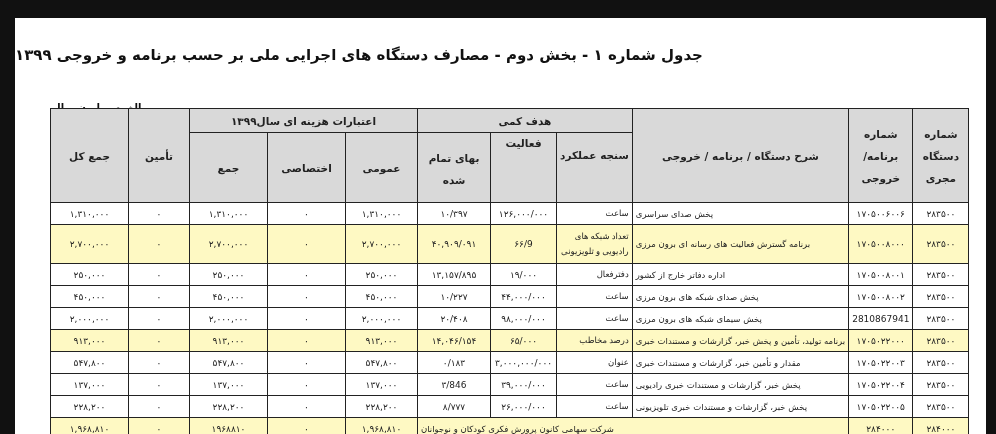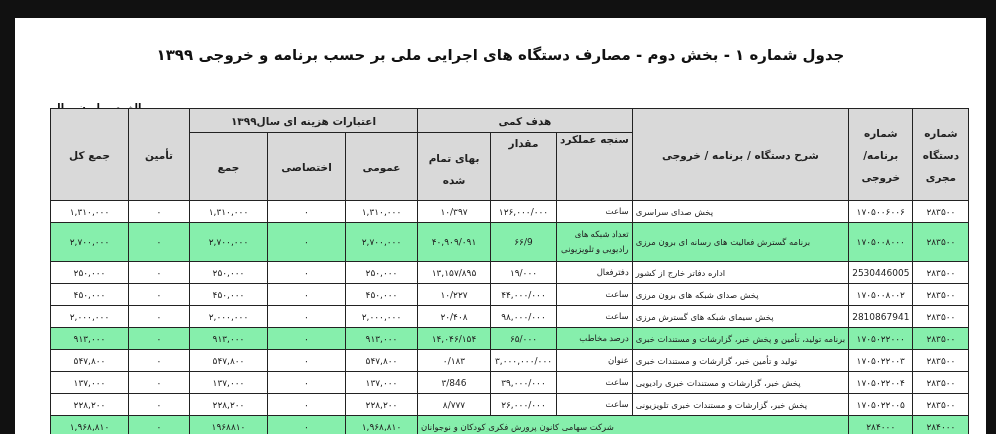--- a/index.html
+++ b/index.html
@@ -1,27 +1,27 @@
 <!DOCTYPE html>
 <html><head>
 <meta charset="utf-8">
 <style>
   html, body { margin:0; padding:0; }
   body { width:996px; height:434px; background:#111; position:relative; overflow:hidden; font-family:"DejaVu Sans", sans-serif; }
   .page { position:absolute; left:15px; top:18px; width:971px; height:416px; background:#fff; }
-  .title { position:absolute; left:0; right:0; top:28px; text-align:center; font-size:15px; font-weight:bold; color:#111; direction:rtl; }
+  .title { position:absolute; left:0; right:0; top:28px; text-align:left; font-size:15px; font-weight:bold; color:#111; direction:rtl; }
   .unit { position:absolute; left:37px; top:84px; font-size:10px; font-weight:bold; color:#111; direction:rtl; }
   table { position:absolute; left:35px; top:90px; border-collapse:collapse; direction:rtl; table-layout:fixed; font-size:9px; color:#222; }
   td, th { border:1.5px solid #222; padding:0 3px; text-align:center; vertical-align:middle; overflow:hidden; white-space:nowrap; }
   th { background:#d9d9d9; font-weight:bold; font-size:10.5px; color:#222; }
   th.top { height:23px; }
   th.sub { height:53px; }
   td { height:21px; }
   tr.tall td { height:38px; }
-  tr.shaded td { background:#86efac; }
+  tr.shaded td { background:#fef9c3; }
   td.desc { text-align:left; font-size:8.5px; }
   td.unitc { text-align:right; font-size:8.5px; white-space:normal; line-height:15px;font-family:Liberation Serif, serif; }
   th .ml { display:block; line-height:22px; }
 </style>
 </head>
 <body>
 
 <div class="page">
   <div class="title">جدول شماره ۱ - بخش دوم - مصارف دستگاه های اجرایی ملی بر حسب برنامه و خروجی ۱۳۹۹</div>
   <div class="unit">مبالغ به میلیون ریال</div>
@@ -52,22 +52,22 @@
             <span class="ml">برنامه/</span>
             <span class="ml">خروجی</span>
         </th>
         <th rowspan="2">شرح دستگاه / برنامه / خروجی</th>
         <th class="top" colspan="3">هدف کمی</th>
         <th class="top" colspan="3">اعتبارات هزینه ای سال۱۳۹۹</th>
         <th rowspan="2">تأمین</th>
         <th rowspan="2">جمع کل</th>
       </tr>
       <tr>
-        <th class="sub" style="vertical-align:top;padding-top:0">سنجه عملکرد</th>
-        <th class="sub" style="vertical-align:top;padding-top:4px">مقدار</th>
+        <th class="sub" style="vertical-align:top;padding-top:16px">سنجه عملکرد</th>
+        <th class="sub" style="vertical-align:top;padding-top:4px">فعالیت</th>
         <th class="sub" style="vertical-align:top;padding-top:14px">
           <span class="ml">بهای تمام</span>
             <span class="ml">شده</span>
         </th>
         <th class="sub">عمومی</th>
         <th class="sub">اختصاصی</th>
         <th class="sub">جمع</th>
       </tr>
     </thead>
     <tbody id="tbody">
@@ -92,21 +92,21 @@
           <td>۶۶/9</td>
           <td>۴۰,۹۰۹/۰۹۱</td>
           <td>۲,۷۰۰,۰۰۰</td>
           <td>۰</td>
           <td>۲,۷۰۰,۰۰۰</td>
           <td>۰</td>
           <td>۲,۷۰۰,۰۰۰</td>
         </tr>
         <tr>
           <td>۲۸۳۵۰۰</td>
-          <td>2530446005</td>
+          <td>۱۷۰۵۰۰۸۰۰۱</td>
           <td class="desc">اداره دفاتر خارج از کشور</td>
           <td class="unitc">دفترفعال</td>
           <td>۱۹/۰۰۰</td>
           <td>۱۳,۱۵۷/۸۹۵</td>
           <td>۲۵۰,۰۰۰</td>
           <td>۰</td>
           <td>۲۵۰,۰۰۰</td>
           <td>۰</td>
           <td>۲۵۰,۰۰۰</td>
         </tr>
@@ -119,21 +119,21 @@
           <td>۱۰/۲۲۷</td>
           <td>۴۵۰,۰۰۰</td>
           <td>۰</td>
           <td>۴۵۰,۰۰۰</td>
           <td>۰</td>
           <td>۴۵۰,۰۰۰</td>
         </tr>
         <tr>
           <td>۲۸۳۵۰۰</td>
           <td>2810867941</td>
-          <td class="desc">پخش سیمای شبکه های گسترش مرزی</td>
+          <td class="desc">پخش سیمای شبکه های برون مرزی</td>
           <td class="unitc">ساعت</td>
           <td>۹۸,۰۰۰/۰۰۰</td>
           <td>۲۰/۴۰۸</td>
           <td>۲,۰۰۰,۰۰۰</td>
           <td>۰</td>
           <td>۲,۰۰۰,۰۰۰</td>
           <td>۰</td>
           <td>۲,۰۰۰,۰۰۰</td>
         </tr>
         <tr class="shaded">
@@ -145,21 +145,21 @@
           <td>۱۴,۰۴۶/۱۵۴</td>
           <td>۹۱۳,۰۰۰</td>
           <td>۰</td>
           <td>۹۱۳,۰۰۰</td>
           <td>۰</td>
           <td>۹۱۳,۰۰۰</td>
         </tr>
         <tr>
           <td>۲۸۳۵۰۰</td>
           <td>۱۷۰۵۰۲۲۰۰۳</td>
-          <td class="desc">تولید و تأمین خبر، گزارشات و مستندات خبری</td>
+          <td class="desc">مقدار و تأمین خبر، گزارشات و مستندات خبری</td>
           <td class="unitc">عنوان</td>
           <td>۳,۰۰۰,۰۰۰/۰۰۰</td>
           <td>۰/۱۸۳</td>
           <td>۵۴۷,۸۰۰</td>
           <td>۰</td>
           <td>۵۴۷,۸۰۰</td>
           <td>۰</td>
           <td>۵۴۷,۸۰۰</td>
         </tr>
         <tr>

